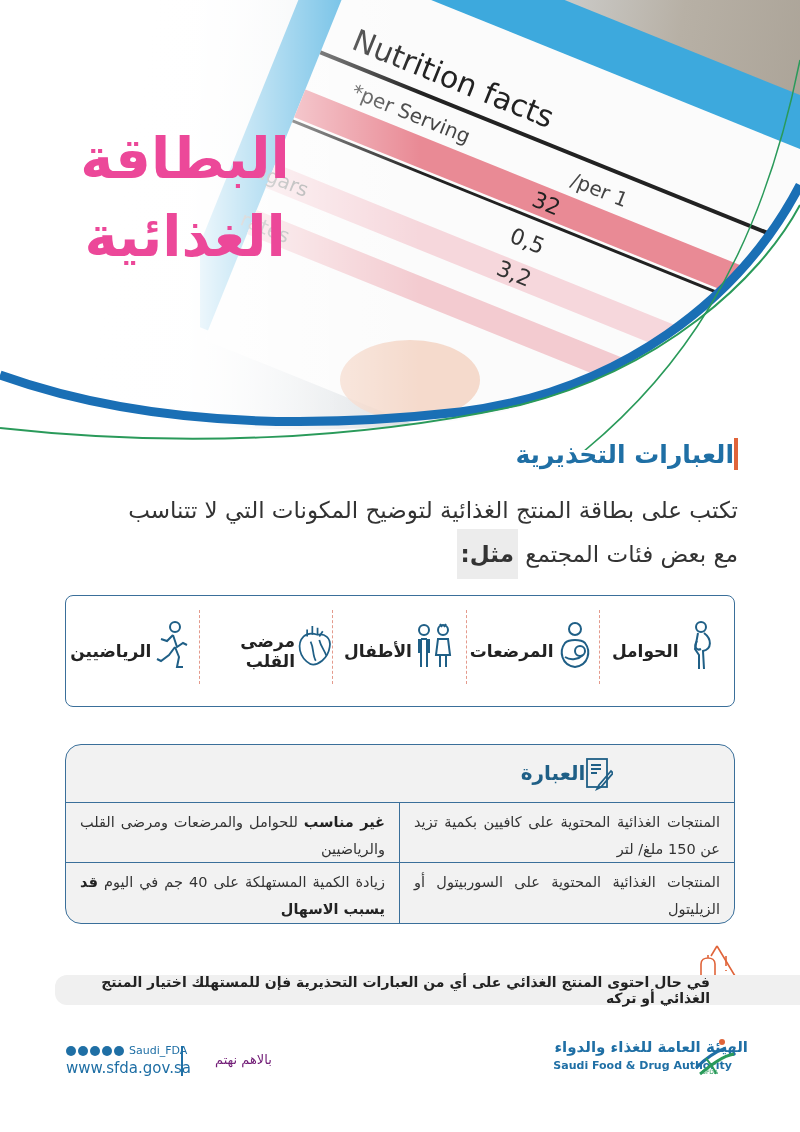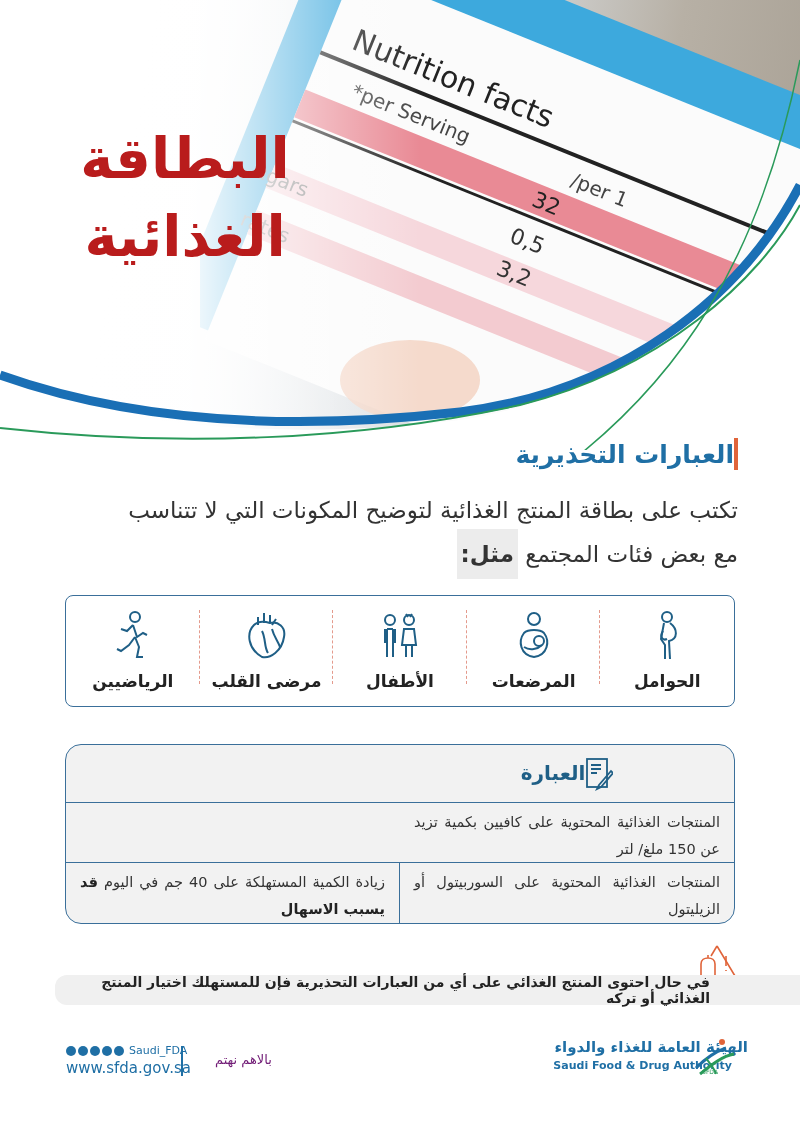--- a/index.html
+++ b/index.html
@@ -9,36 +9,36 @@
   
   .hero { position: absolute; left: 0; top: 0; width: 800px; height: 450px; overflow: hidden; }
   .hero-bg { position: absolute; inset: 0;
     background: linear-gradient(100deg, #ffffff 0%, #ffffff 18%, #f2f4f6 34%, #d9dde0 55%, #b7b0a5 78%, #a79f93 100%); }
   .photo { position: absolute; left: 200px; top: -40px; width: 600px; height: 470px; }
   .hero-fade { position: absolute; left: 0; top: 0; width: 420px; height: 450px;
     background: linear-gradient(90deg, rgba(255,255,255,1) 0%, rgba(255,255,255,0.95) 45%, rgba(255,255,255,0) 100%); }
   .hero-curves { position: absolute; left: 0; top: 0; width: 800px; height: 450px; }
 
   .hero-title { position: absolute; left: 60px; top: 120px; width: 250px; direction: rtl; text-align: center;
-    color: #b91c1c; font-weight: bold; font-size: 56px; line-height: 78px; font-family: "DejaVu Sans", sans-serif;
+    color: #ec4899; font-weight: bold; font-size: 56px; line-height: 78px; font-family: "DejaVu Sans", sans-serif;
     letter-spacing: 0; }
 
   
   .section-head { position: absolute; right: 62px; top: 438px; display: flex; align-items: center; }
   .section-bar { width: 4px; height: 32px; background: #e0643a; }
   .section-title { font-size: 25px; font-weight: bold; color: #1f6fa5; }
 
   .intro { position: absolute; right: 62px; top: 488px; width: 690px; text-align: right;
     font-size: 23px; line-height: 44px; color: #333333; }
   .intro .hl { background: #ececec; font-weight: bold; padding: 12px 4px; }
 
   
   .groups { position: absolute; left: 65px; top: 595px; width: 670px; height: 112px;
     border: 1.5px solid #3a6f9a; border-radius: 8px; display: flex; direction: rtl; background: #fff; }
-  .group { flex: 1; display: flex; flex-direction: column; align-items: center; justify-content: center; position: relative; }
+  .group { flex: 1; display: flex; flex-direction: row; align-items: center; justify-content: center; position: relative; }
   .group + .group::before { content: ""; position: absolute; right: 0; top: 14px; bottom: 22px;
     border-right: 1.5px dashed #e49a8c; }
   .group svg { width: 44px; height: 50px; margin-bottom: 10px; }
   .group-label { font-size: 17px; color: #222; font-weight: bold; }
 
   
   .tbl { position: absolute; left: 65px; top: 744px; width: 670px; height: 180px;
     border: 1.5px solid #3a6f9a; border-radius: 16px; overflow: hidden; background: #f2f2f2; }
   .tbl-row { display: flex; direction: rtl; border-bottom: 1.5px solid #3a6f9a; }
   .tbl-row:last-child { border-bottom: none; }
@@ -178,20 +178,24 @@
       <svg viewBox="0 0 28 34" fill="none" stroke="#1f5f86" stroke-width="1.8">
         <rect x="2" y="2" width="20" height="28"></rect>
         <path d="M6 8 L16 8 M6 12 L16 12 M6 16 L12 16"></path>
         <path d="M26 14 L14 28 L12 32 L16 30 L28 16 Z"></path>
       </svg>
       <span>العبارة</span>
     </div>
   </div>
   <div class="tbl-row tbl-r1">
     <div class="tbl-cell">المنتجات الغذائية المحتوية على كافيين بكمية تزيد عن 150 ملغ/ لتر</div>
+    <div class="tbl-cell">
+      <b>غير مناسب</b>
+      <span>للحوامل والمرضعات ومرضى القلب والرياضيين</span>
+    </div>
   </div>
   <div class="tbl-row tbl-r2">
     <div class="tbl-cell">المنتجات الغذائية المحتوية على السوربيتول أو الزيليتول</div>
     <div class="tbl-cell">
       <span>زيادة الكمية المستهلكة على 40 جم في اليوم</span>
       <b>قد يسبب الاسهال</b>
     </div>
   </div>
 </div>
 

